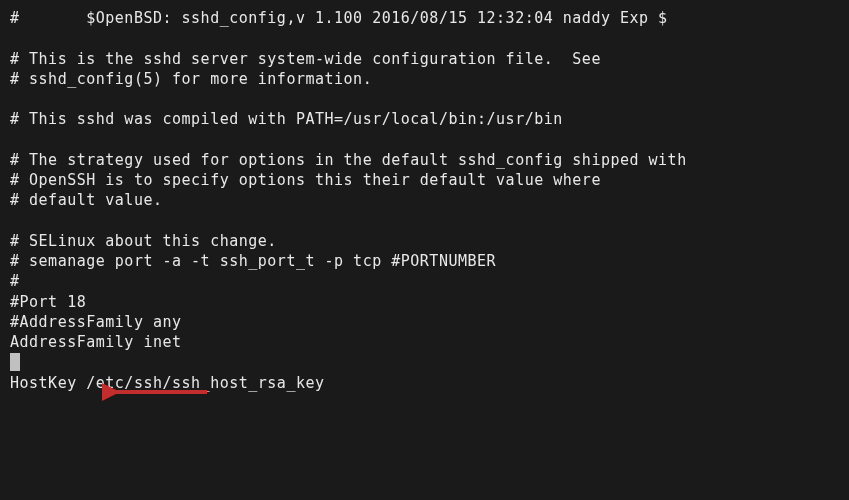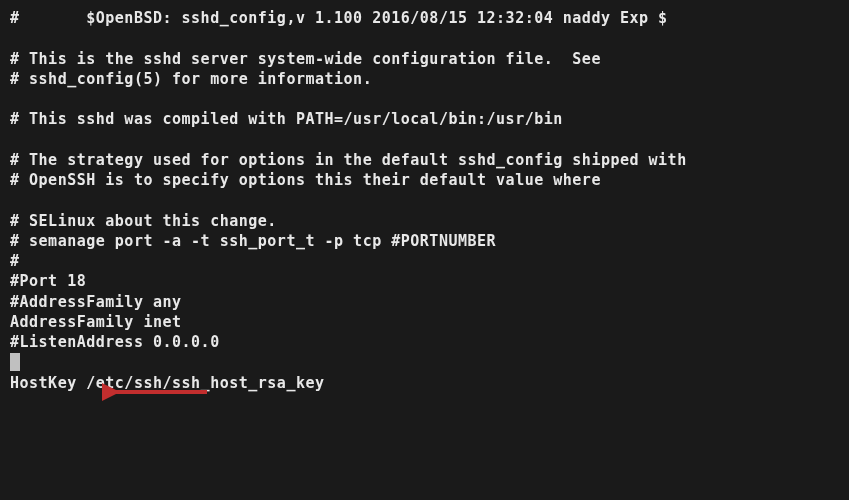--- a/index.html
+++ b/index.html
@@ -15,21 +15,21 @@
       line-height: 1.35;
       padding: 8px 10px;
       width: 849px;
       height: 500px;
       overflow: hidden;
       position: relative;
       letter-spacing: 0.5px;
     }
     .terminal-line {
       white-space: pre;
-      font-weight: 700;
+      font-weight: 400;
     }
     .cursor {
       display: inline-block;
       width: 10px;
       height: 18px;
       background-color: #c0c0c0;
       vertical-align: text-bottom;
     }
     .arrow {
       position: absolute;
@@ -44,28 +44,28 @@
 <div id="terminal-lines">
     <div class="terminal-line">#       $OpenBSD: sshd_config,v 1.100 2016/08/15 12:32:04 naddy Exp $</div>
     <div class="terminal-line">&nbsp;</div>
     <div class="terminal-line"># This is the sshd server system-wide configuration file.  See</div>
     <div class="terminal-line"># sshd_config(5) for more information.</div>
     <div class="terminal-line">&nbsp;</div>
     <div class="terminal-line"># This sshd was compiled with PATH=/usr/local/bin:/usr/bin</div>
     <div class="terminal-line">&nbsp;</div>
     <div class="terminal-line"># The strategy used for options in the default sshd_config shipped with</div>
     <div class="terminal-line"># OpenSSH is to specify options this their default value where</div>
+    <div class="terminal-line"># default value.</div>
     <div class="terminal-line">&nbsp;</div>
     <div class="terminal-line"># SELinux about this change.</div>
     <div class="terminal-line"># semanage port -a -t ssh_port_t -p tcp #PORTNUMBER</div>
     <div class="terminal-line">#</div>
     <div class="terminal-line">#Port 18</div>
     <div class="terminal-line">#AddressFamily any</div>
     <div class="terminal-line">AddressFamily inet</div>
-    <div class="terminal-line">#ListenAddress 0.0.0.0</div>
   </div>
 
 <div><span class="cursor"></span></div>
 
 <div class="terminal-line">HostKey /etc/ssh/ssh_host_rsa_key</div>
 
 <svg class="arrow" width="110" height="30" viewBox="0 0 110 30">
   <defs>
     <marker id="arrowhead" markerWidth="8" markerHeight="8" refX="1" refY="4" orient="auto">
       <polygon points="8 0, 0 4, 8 8" fill="#c22e2e"></polygon>

